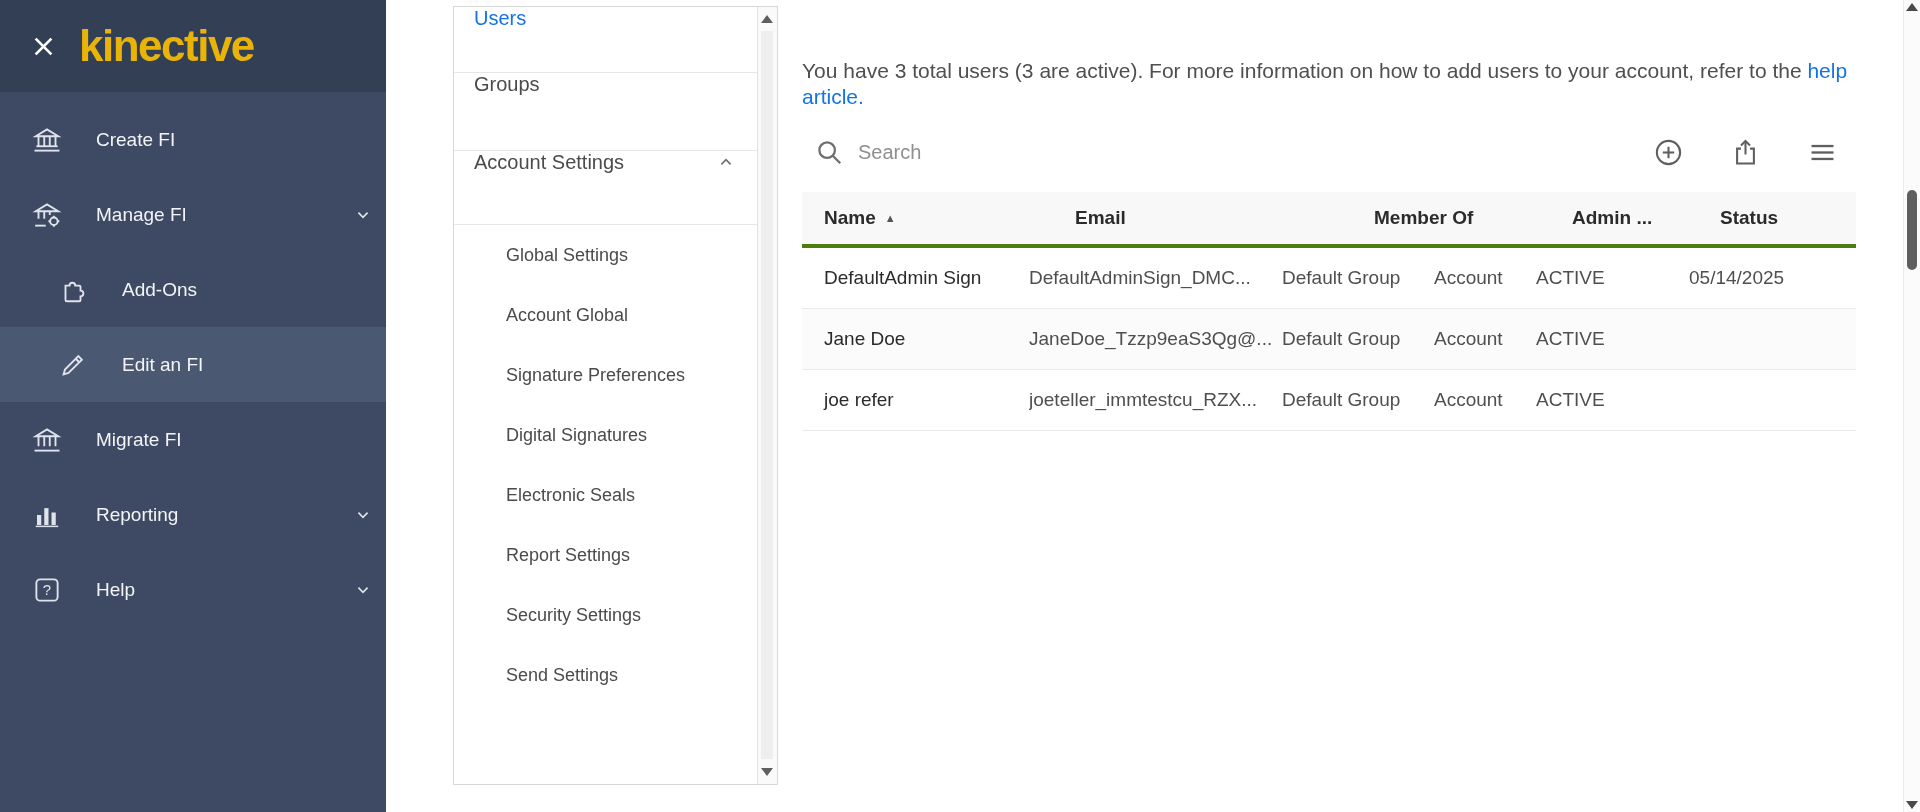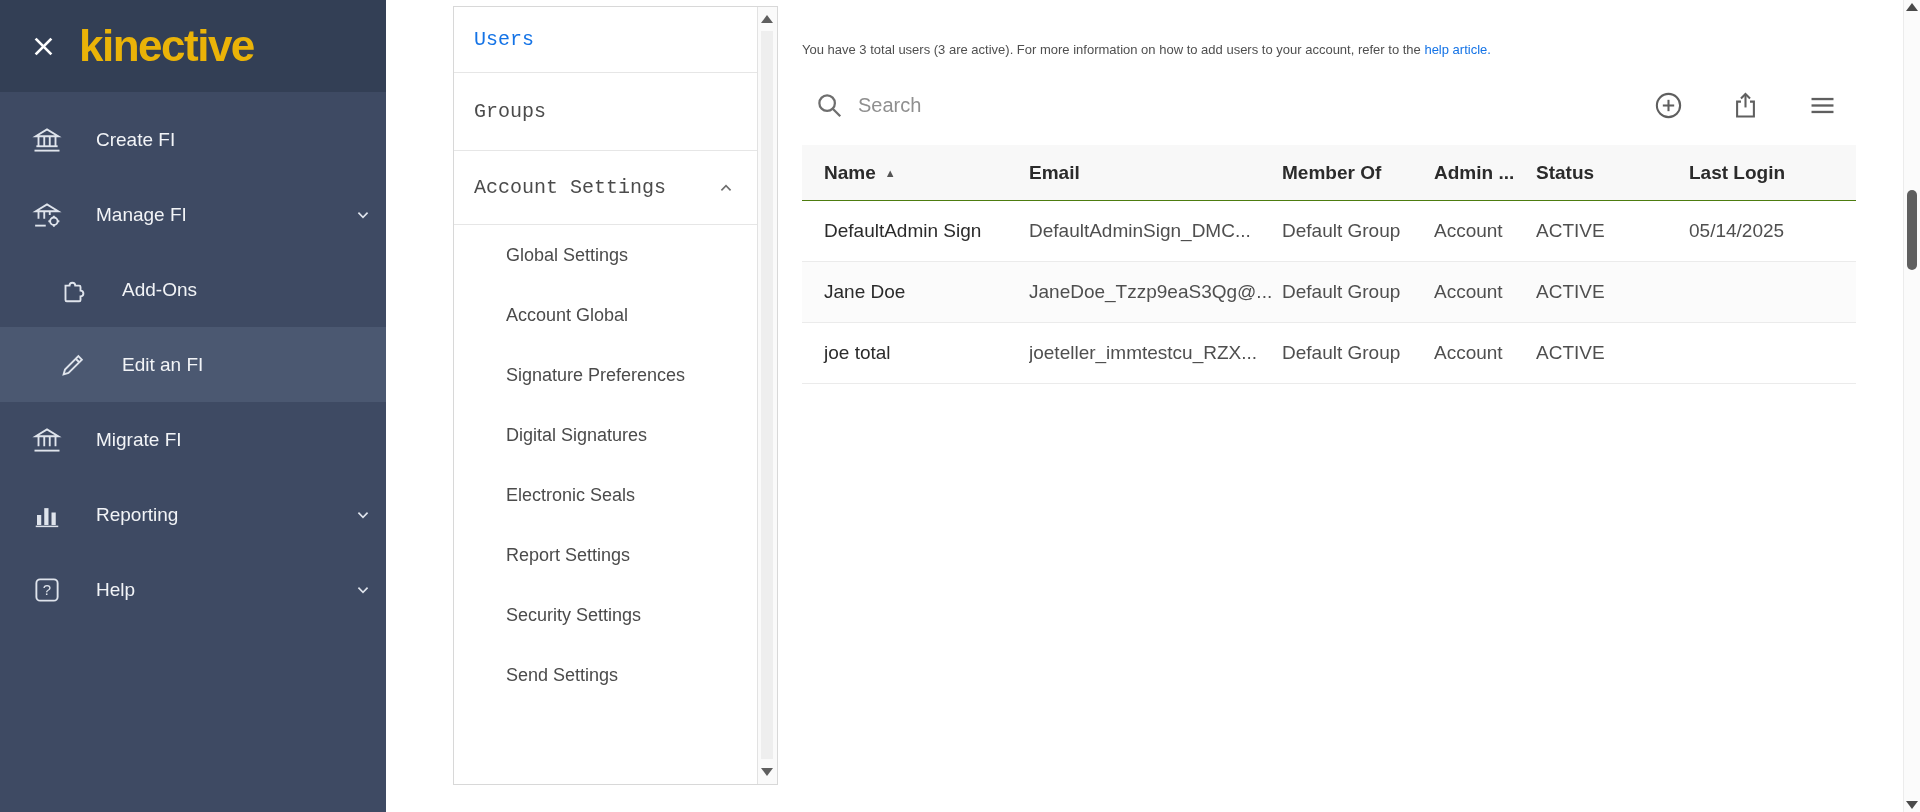--- a/index.html
+++ b/index.html
@@ -16,51 +16,51 @@
               font-size:19px; color:#F2F4F7; cursor:pointer; }
   .nav-item .nav-icon { width:30px; height:30px; margin-right:34px; flex:none; color:#DFE4EC; }
   .nav-item.sub { padding-left:58px; }
   .nav-item.active { background:#4B5871; }
   .nav-chevron { width:22px; height:22px; margin-left:auto; color:#DFE4EC; flex:none; }
 
   
   .subpanel { position:absolute; left:453px; top:6px; width:325px; height:779px;
               background:#ffffff; border:1px solid #D8D8D8; }
   .subpanel-items { position:absolute; left:0; top:0; right:20px; bottom:0; overflow:hidden; }
-  .panel-item { display:flex; align-items:center; padding-left:20px; font-size:20px; color:#4B4B4B;
-                border-bottom:1px solid #E6E6E6; cursor:pointer;font-family:Liberation Mono, monospace; }
+  .panel-item { display:flex; padding-left:20px; font-size:20px; color:#4B4B4B;
+                border-bottom:1px solid #E6E6E6; cursor:pointer; }
   .panel-item.users { height:66px; color:#1473E6; }
   .panel-item.groups { height:78px; }
   .panel-item.account { height:74px; }
   .panel-chevron { width:22px; height:22px; margin-left:auto; margin-right:20px; color:#6E6E6E; flex:none; }
   .panel-sub-item { height:60px; display:flex; align-items:center; padding-left:52px;
                     font-size:18px; color:#4B4B4B; cursor:pointer; }
   .subpanel-scroll { position:absolute; right:0; top:0; width:20px; height:100%;
                      background:#FAFAFA; border-left:1px solid #E2E2E2; }
   .sp-thumb { position:absolute; left:3px; top:24px; width:12px; height:728px; background:#EEEEEE; }
   .tri-up { width:0; height:0; border-left:6px solid transparent; border-right:6px solid transparent;
             border-bottom:8px solid #5F5F5F; position:absolute; left:3px; top:8px; cursor:pointer; }
   .tri-down { width:0; height:0; border-left:6px solid transparent; border-right:6px solid transparent;
               border-top:8px solid #5F5F5F; position:absolute; left:3px; bottom:8px; cursor:pointer; }
 
   
   .main { position:absolute; left:802px; top:0; width:1062px; }
-  .intro { margin-top:37px; font-size:13px; line-height:26px; color:#4F4F4F; }
+  .intro { margin-top:58px; font-size:21px; line-height:26px; color:#4F4F4F; }
   .intro a { color:#1473E6; text-decoration:none; cursor:pointer; }
   .toolbar { margin-top:22px; height:40px; display:flex; align-items:center; }
   .search-icon { width:30px; height:30px; color:#6E6E6E; margin-left:12px; flex:none; cursor:pointer; }
   .search-input { border:none; outline:none; font-size:20px; color:#4B4B4B; margin-left:14px;
                   width:420px; background:transparent; font-family:inherit; }
   .search-input::placeholder { color:#8F8F8F; }
   .toolbar-right { margin-left:auto; display:flex; align-items:center; gap:46px; padding-right:26px; }
   .tool-icon { width:31px; height:31px; color:#5F5F5F; cursor:pointer; }
 
   .user-table { margin-top:20px; width:1054px; }
   .t-row { display:grid; grid-template-columns:227px 253px 152px 102px 153px 1fr; align-items:center; }
-  .t-head { height:56px; background:#F8F8F8; border-bottom:1px solid #4d7c0f; }
+  .t-head { height:56px; background:#F8F8F8; border-bottom:4px solid #4d7c0f;gap:46px; }
   .t-head .cell { font-weight:bold; color:#2B2B2B; font-size:19px; }
   .t-body-row { height:61px; border-bottom:1px solid #EBEBEB; background:#ffffff; }
   .t-body-row.alt { background:#FBFBFB; }
   .cell { font-size:19px; color:#4F4F4F; padding-right:10px; white-space:nowrap; overflow:hidden; }
   .cell.first { padding-left:22px; }
   .cell.name { color:#2B2B2B; }
   .sort-arrow { font-size:11px; color:#555555; margin-left:9px; vertical-align:2px; }
 
   
   .page-scrollbar { position:absolute; right:0; top:0; width:17px; height:812px;
@@ -306,21 +306,21 @@
     <div class="t-row t-body-row alt">
       <div class="cell first name">Jane Doe</div>
       <div class="cell">JaneDoe_Tzzp9eaS3Qg@...</div>
       <div class="cell">Default Group</div>
       <div class="cell">Account</div>
       <div class="cell">ACTIVE</div>
       <div class="cell"></div>
     </div>
 
     <div class="t-row t-body-row">
-      <div class="cell first name">joe total</div>
+      <div class="cell first name">joe refer</div>
       <div class="cell">joeteller_immtestcu_RZX...</div>
       <div class="cell">Default Group</div>
       <div class="cell">Account</div>
       <div class="cell">ACTIVE</div>
       <div class="cell"></div>
     </div>
   </div>
 </div>
 
 <div class="page-scrollbar">

